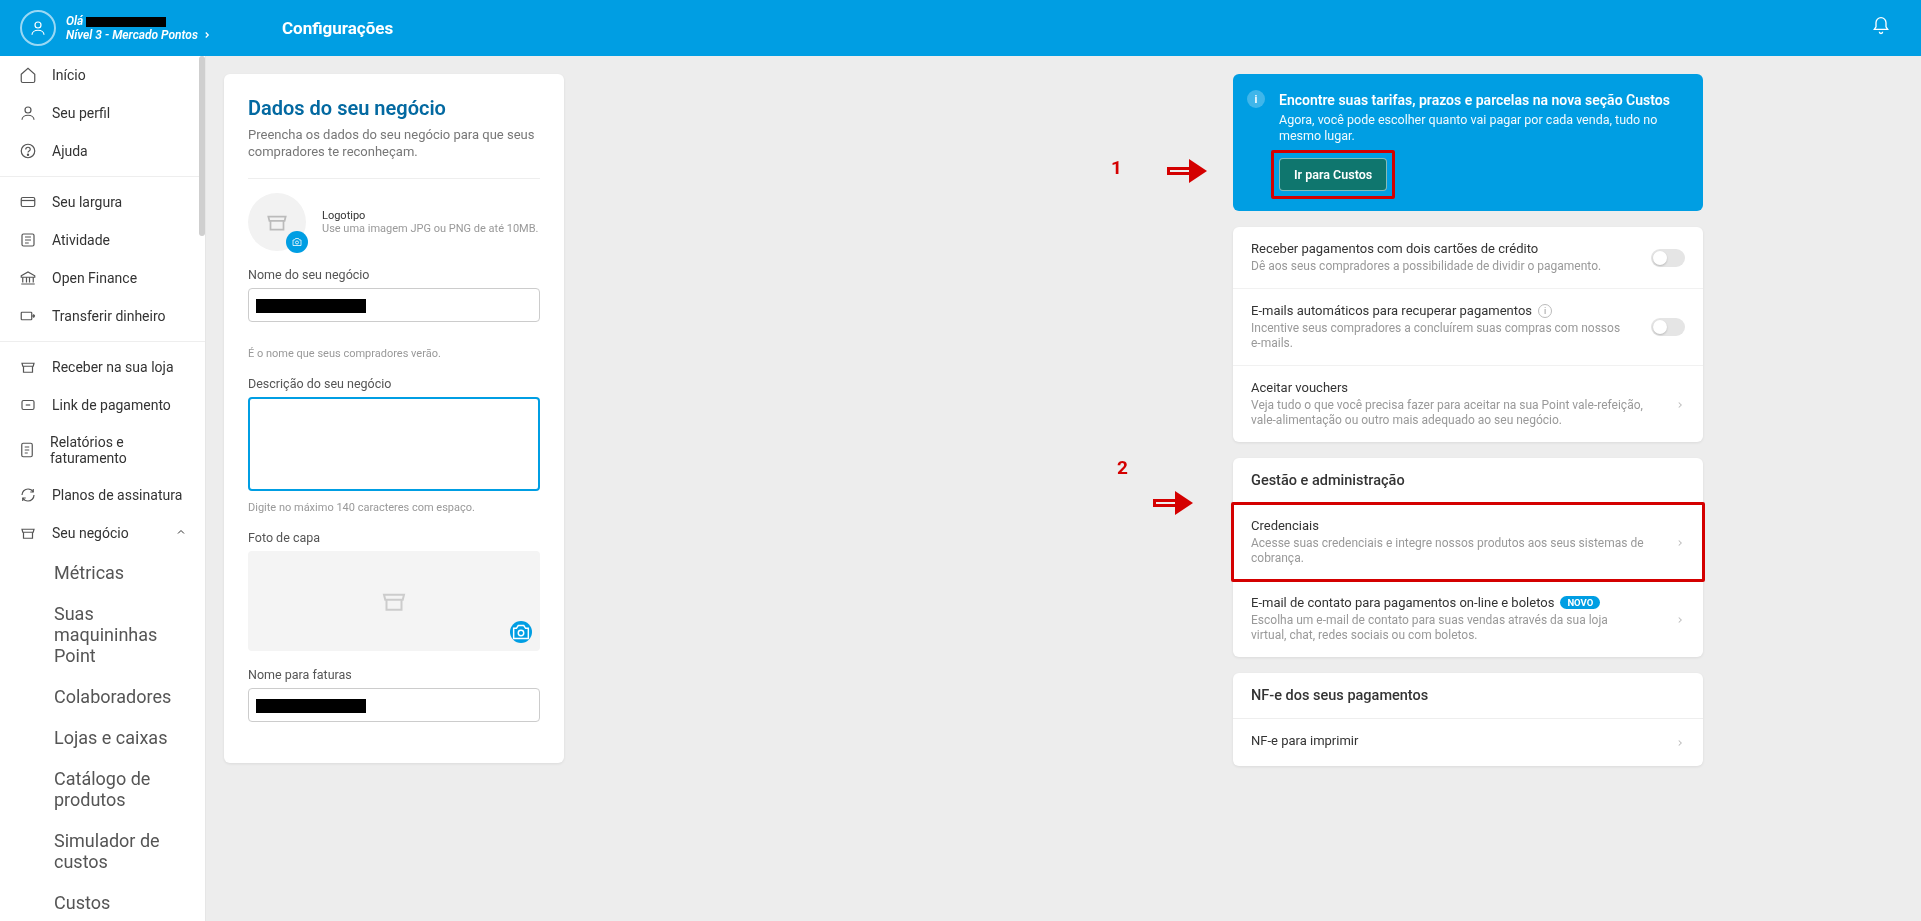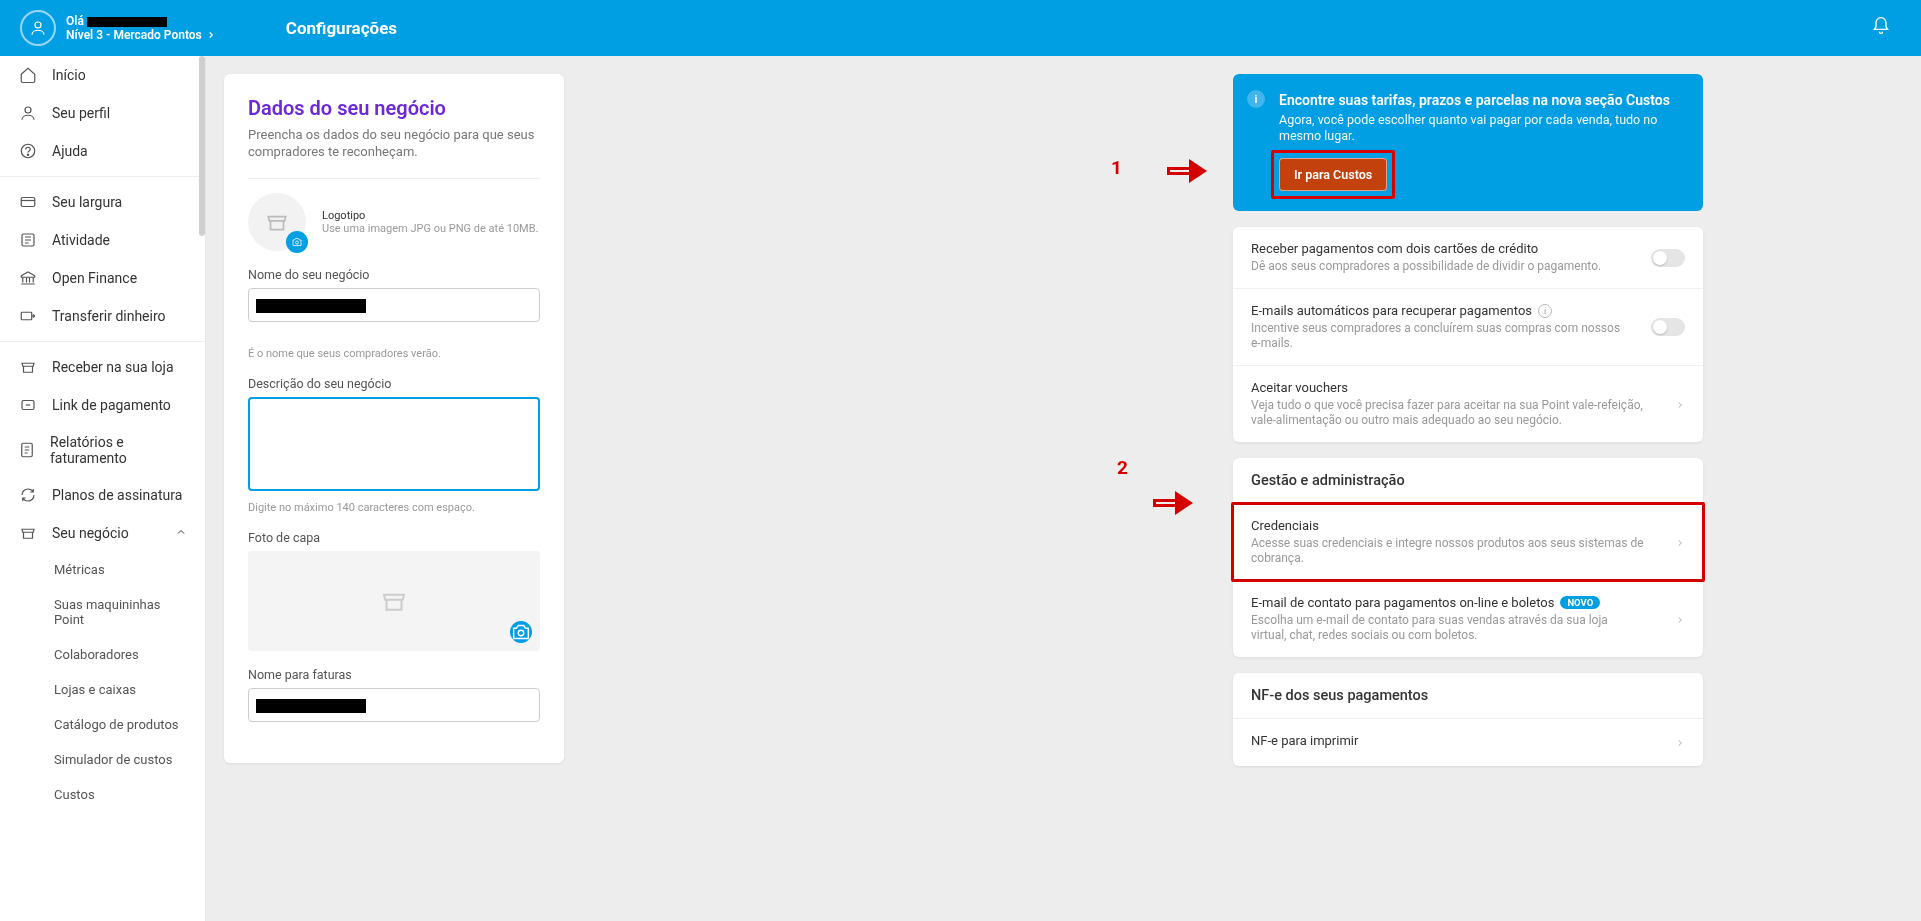--- a/index.html
+++ b/index.html
@@ -15,21 +15,21 @@
     padding: 0 20px;
     position: relative;
   }
   .avatar-ring {
     width: 36px; height: 36px; border-radius: 50%;
     border: 2px solid rgba(255,255,255,0.6);
     display:flex;align-items:center;justify-content:center;
     margin-right:10px;
   }
   .avatar-ring svg { width:18px; height:18px; }
-  .user-block { display:flex; align-items:center; cursor:pointer; }
+  .user-block { display:flex; align-items:center; cursor:pointer;font-style:italic; }
   .user-text { display:flex; flex-direction:column; font-size:12px; line-height:14px;}
   .user-text .hello { font-weight:600; font-size:12px;}
   .user-text .hello .blk { display:inline-block; background:#000; width:80px; height:10px; vertical-align:middle;}
   .user-text .level { font-weight:600; font-size:12px; display:flex;align-items:center;gap:4px;}
   .page-title-top { font-weight:700; font-size:17px; margin-left:70px;}
   .bell { position:absolute; right:30px; top:50%; transform:translateY(-50%); cursor:pointer;}
   .bell svg{width:20px;height:20px;}
 
   .layout { display:flex; }
 
@@ -38,36 +38,36 @@
     width:206px; background:#fff; border-right:1px solid #e6e6e6;
     min-height: calc(100vh - 56px);
     position:relative;
     padding-bottom:40px;
   }
   .side-scroll { position:absolute; right:0; top:0; width:6px; height:180px; background:#cfcfcf; border-radius:3px;}
   .side-item {
     display:flex; align-items:center; gap:14px;
     padding:10px 18px; font-size:14px; color:#333; cursor:pointer;
   }
-  .side-item.sub { padding-left:54px; font-size:13px; color:#555; }
+  .side-item.sub { padding-left:54px; font-size:18px; color:#555; }
   .side-item .ico { width:20px; display:flex; align-items:center; justify-content:center; color:#555;}
   .side-item .ico svg{width:18px;height:18px;}
   .sep { height:1px; background:#eee; margin:6px 0;}
   .side-item.expand { position:relative;}
   .side-item .chev { margin-left:auto; }
   .side-item .chev svg{width:12px;height:12px;}
 
   
   .main { flex:1; display:flex; gap:20px; padding:18px; align-items:flex-start; position:relative;}
 
   .panel-left {
     width:340px; background:#fff; border-radius:6px; padding:22px 24px;
     box-shadow:0 1px 3px rgba(0,0,0,.08);
   }
-  .panel-left h2{ font-size:20px; font-weight:600; color:#6d28d9; margin-bottom:6px;}
+  .panel-left h2{ font-size:20px; font-weight:600; color:#0369a1; margin-bottom:6px;}
   .panel-left .sub { font-size:13px; color:#777; line-height:17px; margin-bottom:18px;}
   .panel-left .hr{height:1px;background:#eee;margin:14px 0;}
 
   .logo-row{display:flex;align-items:center;gap:16px;margin-bottom:6px;}
   .logo-circle{width:58px;height:58px;border-radius:50%;background:#f2f2f2;display:flex;align-items:center;justify-content:center;color:#bbb;position:relative;}
   .logo-circle svg{width:26px;height:26px;}
   .cam-badge{position:absolute;right:-2px;bottom:-2px;width:22px;height:22px;border-radius:50%;background:#009ee3;display:flex;align-items:center;justify-content:center;}
   .cam-badge svg{width:12px;height:12px;color:#fff;}
   .logo-meta .ttl{font-size:11px;color:#333;}
   .logo-meta .hint{font-size:11px;color:#999;}
@@ -84,21 +84,21 @@
   .cover-box .cam-badge{right:8px;bottom:8px;}
 
   
   .panel-right{flex:1;max-width:470px;margin-left:auto;margin-right:200px;display:flex;flex-direction:column;gap:16px;position:relative;}
 
   .info-banner{background:#009ee3;color:#fff;border-radius:6px;padding:18px 20px 20px 20px;position:relative;}
   .info-banner .iicon{position:absolute;left:14px;top:16px;width:18px;height:18px;border-radius:50%;background:rgba(255,255,255,.25);display:flex;align-items:center;justify-content:center;font-size:11px;font-weight:700;}
   .info-banner .body{margin-left:26px;}
   .info-banner .ttl{font-weight:600;font-size:14px;margin-bottom:4px;}
   .info-banner .txt{font-size:12.5px;opacity:.95;line-height:16px;margin-bottom:14px;}
-  .info-banner .btn{display:inline-block;background:#c2410c;border:1px solid rgba(255,255,255,.5);color:#fff;font-size:12.5px;font-weight:600;padding:8px 14px;border-radius:4px;cursor:pointer;}
+  .info-banner .btn{display:inline-block;background:#0f766e;border:1px solid rgba(255,255,255,.5);color:#fff;font-size:12.5px;font-weight:600;padding:8px 14px;border-radius:4px;cursor:pointer;}
 
   .card{background:#fff;border-radius:6px;box-shadow:0 1px 3px rgba(0,0,0,.08);}
   .card .chead{padding:14px 18px;border-bottom:1px solid #eee;font-size:14.5px;color:#333;font-weight:500;}
   .row{padding:14px 18px;border-bottom:1px solid #f1f1f1;display:flex;align-items:flex-start;position:relative;}
   .row:last-child{border-bottom:none;}
   .row .rmain{flex:1;padding-right:30px;}
   .row .rtitle{font-size:13px;color:#333;margin-bottom:3px;display:flex;align-items:center;gap:6px;}
   .row .rdesc{font-size:12px;color:#999;line-height:15px;}
   .row .chev-r{color:#bbb;align-self:center;}
   .row .chev-r svg{width:10px;height:10px;}

